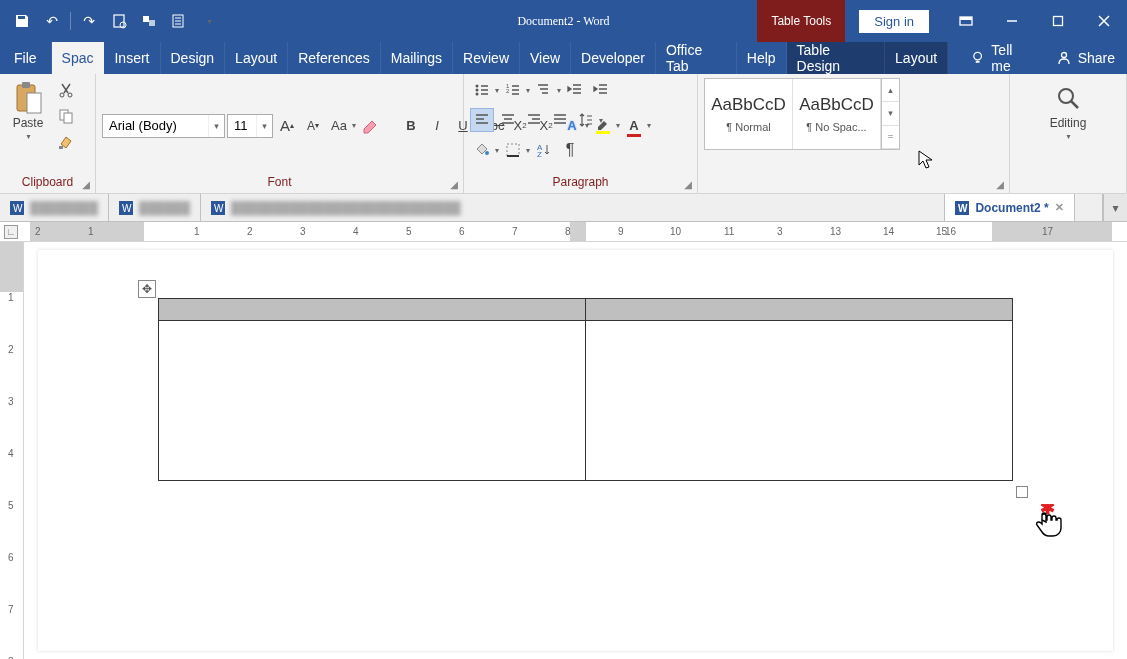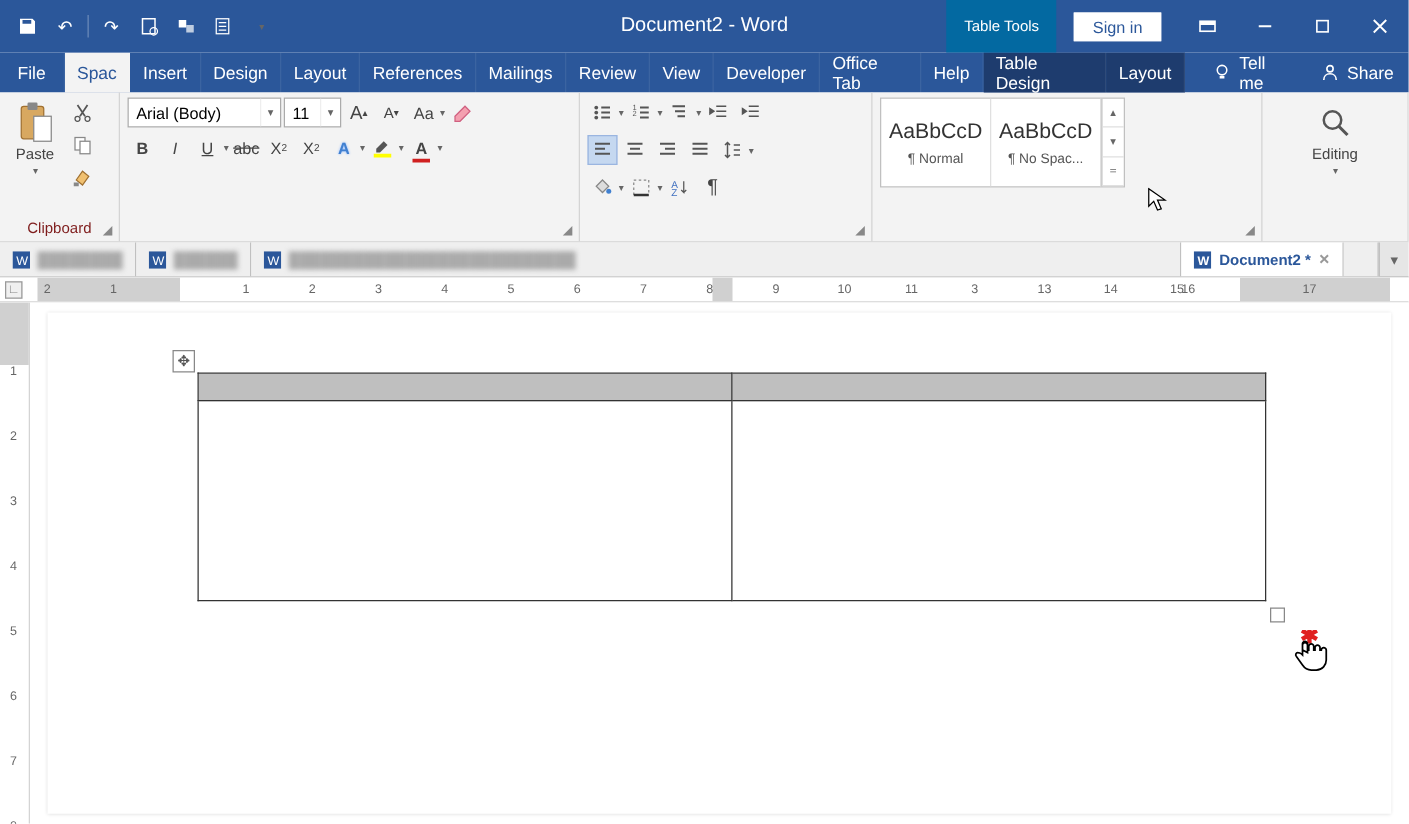--- a/index.html
+++ b/index.html
@@ -3,23 +3,23 @@
 <meta charset="utf-8">
 <style>
   * { box-sizing: border-box; margin: 0; padding: 0; font-family: "Segoe UI", Arial, sans-serif; }
   body { background: #fff; width: 1127px; height: 659px; overflow: hidden; position: relative; }
 
   
   .titlebar { background: #2b579a; height: 42px; display: flex; align-items: center; color: #fff; font-size: 13px; position: relative; }
   .qat { display: flex; align-items: center; gap: 2px; padding-left: 8px; }
   .qat-btn { width: 28px; height: 28px; display: flex; align-items: center; justify-content: center; color: #fff; font-size: 14px; }
   .qat-sep { width: 1px; height: 18px; background: rgba(255,255,255,0.3); margin: 0 2px; }
-  .title-text { position: absolute; left: 50%; transform: translateX(-50%); font-size: 16px; }
+  .title-text { position: absolute; left: 50%; transform: translateX(-50%); font-size: 12px; font-family: Liberation Serif, serif; }
   .title-right { margin-left: auto; display: flex; align-items: center; height: 100%; }
-  .table-tools { background: #0369a1; height: 100%; display: flex; align-items: center; padding: 0 14px; font-size: 12px; }
+  .table-tools { background: #7f1d1d; height: 100%; display: flex; align-items: center; padding: 0 14px; font-size: 12px; }
   .signin-btn { background: #fff; color: #2b579a; padding: 3px 14px; margin: 0 14px; font-size: 13px; border: 1px solid #fff; }
   .win-btn { width: 46px; height: 42px; display: flex; align-items: center; justify-content: center; color: #fff; font-size: 13px; }
 
   
   .tabs { background: #2b579a; height: 32px; display: flex; align-items: stretch; color: #fff; font-size: 14px; }
   .tab { padding: 0 10px; display: flex; align-items: center; cursor: pointer; border-right: 1px solid rgba(255,255,255,0.08); }
   .tab.active { background: #f3f3f3; color: #2b579a; }
   .tab.contextual { background: #1e3c6e; }
   .tab.file { padding: 0 14px; }
   .tellme-bulb { margin-left: 12px; }
@@ -219,21 +219,21 @@
               <rect x="1" y="12" width="4" height="3" fill="#888"></rect>
             </svg>
         </div>
       </div>
     </div>
     <div class="group-label">Clipboard</div>
     <div class="group-launcher">◢</div>
   </div>
 
   <div class="group" style="width:368px;">
-    <div class="group-body" style="flex-direction:column;gap:4px;align-items:stretch;">
+    <div class="group-body" style="flex-direction:row;gap:17px;align-items:stretch;">
       <div class="row">
         <div class="font-box">
           <input class="font-name" value="Arial (Body)" style="">
           <div class="font-dd">▾</div>
         </div>
         <div class="font-box">
           <input class="font-size" value="11" style="">
           <div class="font-dd">▾</div>
         </div>
         <div class="sbtn" style="font-size:15px;">A<sup style="font-size:8px;">▴</sup></div>
@@ -280,20 +280,21 @@
             <span class="dd">▾</span>
           </div>
         <div class="wsplit">
             <div class="sbtn">
           <span style="position:relative;"><b>A</b><span style="position:absolute;left:-2px;bottom:-4px;width:14px;height:3px;background:#d02020;"></span></span>
         </div>
             <span class="dd">▾</span>
           </div>
       </div>
     </div>
+    <div class="group-label">Font</div>
     <div class="group-launcher">◢</div>
   </div>
 
   <div class="group" style="width:234px;">
     <div class="group-body" style="flex-direction:column;gap:6px;align-items:stretch;">
       <div class="row">
         <div class="wsplit">
             <div class="sbtn">
           <svg width="16" height="16" viewBox="0 0 16 16">
                 <circle cx="3" cy="4" r="1.5" fill="#555"></circle>
@@ -385,20 +386,21 @@
         <div class="sbtn">
           <svg width="16" height="16" viewBox="0 0 16 16">
               <text x="1" y="8" font-size="8" fill="#4070c0">A</text>
               <text x="1" y="15" font-size="8" fill="#4070c0">Z</text>
               <path d="M11 3v9l-2-2m2 2l2-2" stroke="#555" fill="none"></path>
             </svg>
         </div>
         <div class="sbtn" style="font-size:16px;">¶</div>
       </div>
     </div>
+    <div class="group-label">Paragraph</div>
     <div class="group-launcher">◢</div>
   </div>
 
   <div class="group" style="width:312px;">
     <div class="group-body">
       <div class="styles-gallery">
         <div class="style-item">
           <div class="style-preview">AaBbCcD</div>
           <div>¶ Normal</div>
         </div>

